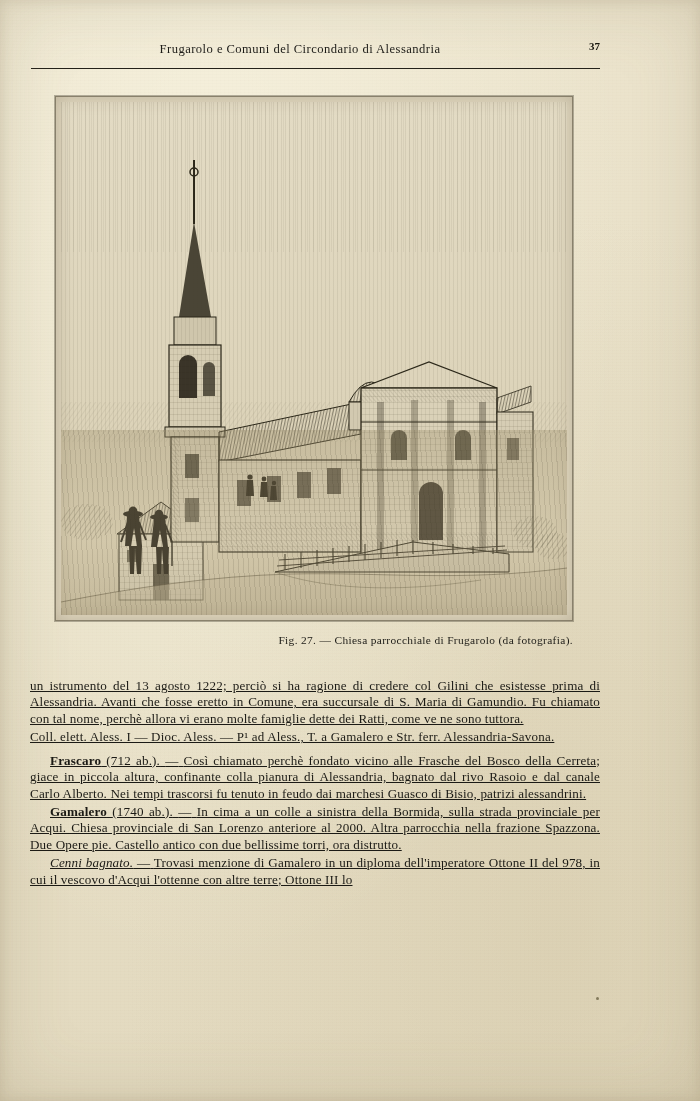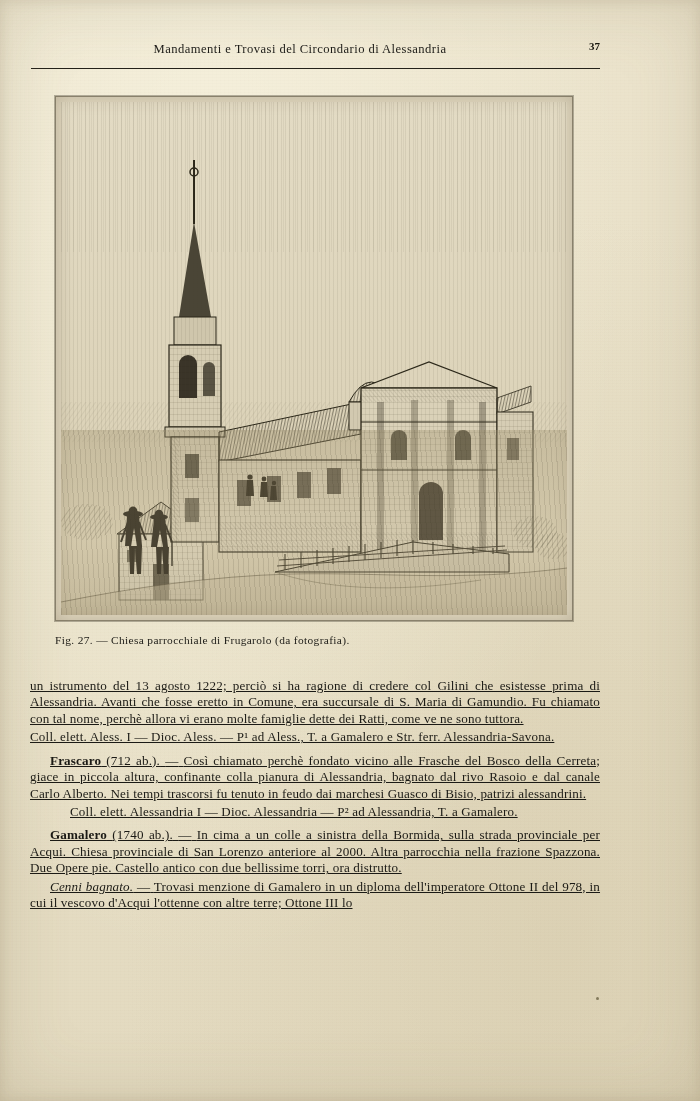--- a/index.html
+++ b/index.html
@@ -126,21 +126,21 @@
       repeating-linear-gradient(86deg, rgba(60,54,38,0.13) 0px, rgba(60,54,38,0.13) 1px, rgba(0,0,0,0) 1px, rgba(0,0,0,0) 5px),
       linear-gradient(180deg, rgba(160,146,110,0.35) 0%, rgba(190,176,140,0.25) 60%, rgba(150,136,102,0.3) 100%);
   }
   .plate svg { display: block; }
 
   .figcaption {
     position: absolute;
     left: 25px;
     top: 634px;
     width: 518px;
-    text-align: left;
+    text-align: right;
     font-size: 11.4px;
     letter-spacing: .35px;
     color: #1d1c17;
   }
 
   
   .body {
     position: absolute;
     left: 0px;
     top: 678px;
@@ -181,21 +181,21 @@
 </style>
 </head>
 <body>
 
 <div class="page">
   <div class="grain"></div>
 
   <div class="content">
 
     <div class="runhead">
-      <div class="runhead-title">Mandamenti e Trovasi del Circondario di Alessandria</div>
+      <div class="runhead-title">Frugarolo e Comuni del Circondario di Alessandria</div>
       <div class="runhead-page">37</div>
     </div>
     <div class="rule"></div>
 
     <div class="plate">
       <div class="plate-inner">
         <div class="sky"></div>
         <div class="sky2"></div>
         <div class="ground"></div>
 
@@ -371,21 +371,20 @@
     <div class="body">
 
       <p class="para">un istrumento del 13 agosto 1222; perciò si ha ragione di credere col Gilini che esistesse prima di Alessandria. Avanti che fosse eretto in Comune, era succursale di S. Maria di Gamundio. Fu chiamato con tal nome, perchè allora vi erano molte famiglie dette dei Ratti, come ve ne sono tuttora.</p>
 
       <p class="small">Coll. elett. Aless. I — Dioc. Aless. — P¹ ad Aless., T. a Gamalero e Str. ferr. Alessandria-Savona.</p>
 
       <p class="para indent p-gap">
         <span class="bold">Frascaro</span><span> </span><span>(712 ab.).</span><span> </span><span>—</span><span> </span><span>Così chiamato perchè fondato vicino alle Frasche del Bosco della Cerreta; giace in piccola altura, confinante colla pianura di Alessandria, bagnato dal rivo Rasoio e dal canale Carlo Alberto. Nei tempi trascorsi fu tenuto in feudo dai marchesi Guasco di Bisio, patrizi alessandrini.</span>
       </p>
 
-      <p class="small indent-sm">Coll. elett. Alessandria I — Dioc. Alessandria — P² ad Alessandria, T. a Gamalero.</p>
 
       <p class="para indent">
         <span class="bold">Gamalero</span><span> </span><span>(1740 ab.).</span><span> </span><span>—</span><span> </span><span>In cima a un colle a sinistra della Bormida, sulla strada provinciale per Acqui. Chiesa provinciale di San Lorenzo anteriore al 2000. Altra parrocchia nella frazione Spazzona. Due Opere pie. Castello antico con due bellissime torri, ora distrutto.</span>
       </p>
 
       <p class="para indent">
         <span class="ital">Cenni bagnato.</span><span> </span><span>—</span><span> </span><span>Trovasi menzione di Gamalero in un diploma dell'imperatore Ottone II del 978, in cui il vescovo d'Acqui l'ottenne con altre terre; Ottone III lo</span>
       </p>
 
     </div>

